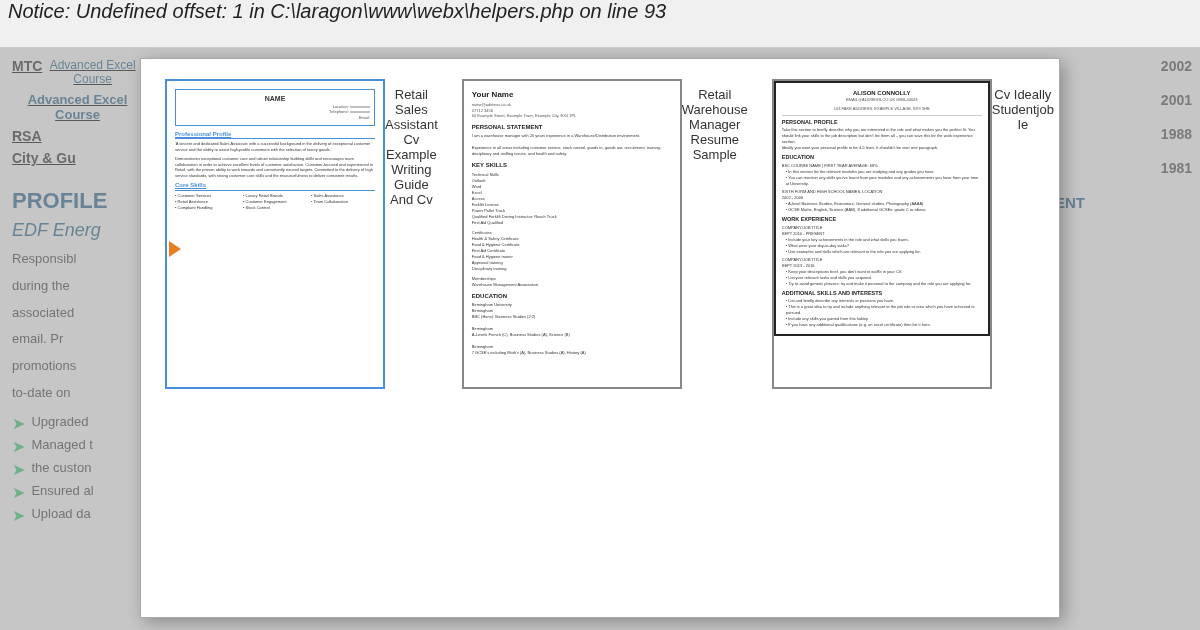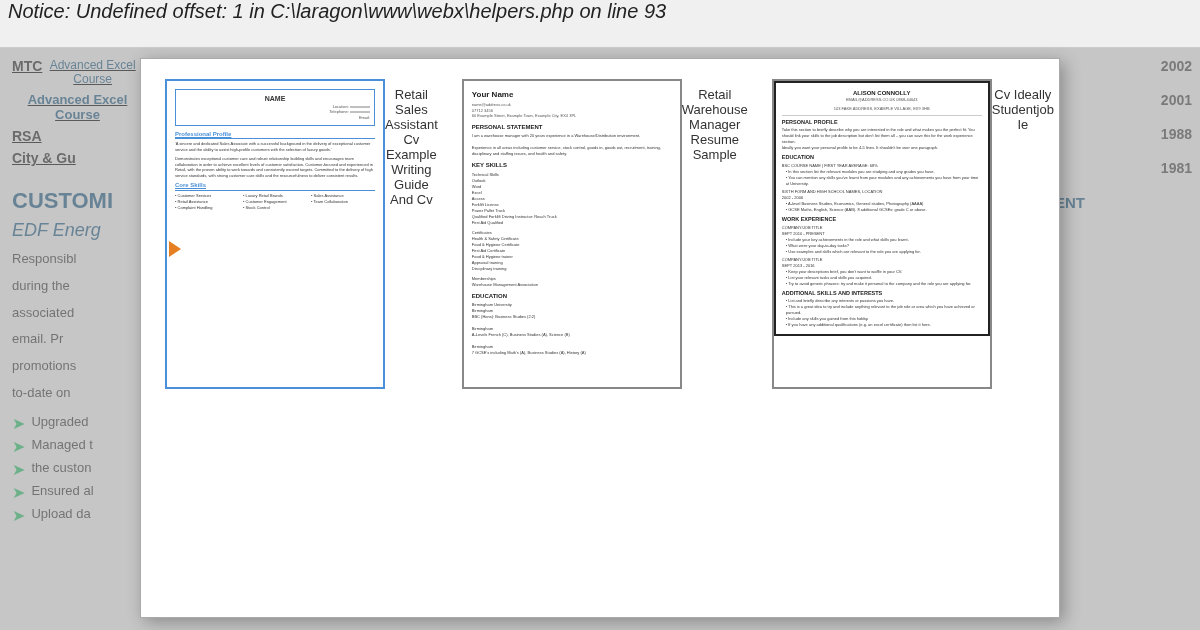--- a/index.html
+++ b/index.html
@@ -387,21 +387,21 @@
     <div class="year-item">1988</div>
     <div class="year-item">1981</div>
   </div>
 
   <div class="present-badge">
     <span>0 – Present</span>
   </div>
 
   <div class="bg-main">
     <div class="section-title">
-      <span>CUSTOMI</span>
+      <span>PROFILE</span>
     </div>
     <div class="company-name">
       <span>EDF Energ</span>
     </div>
     <div class="body-text">Responsibl&nbsp;&nbsp;&nbsp;&nbsp;&nbsp;&nbsp;&nbsp;&nbsp;&nbsp;&nbsp;&nbsp;&nbsp;&nbsp;&nbsp;&nbsp;&nbsp;&nbsp;&nbsp;&nbsp;&nbsp;&nbsp;&nbsp;&nbsp;&nbsp;&nbsp;&nbsp;&nbsp;&nbsp;&nbsp;&nbsp;&nbsp;&nbsp;&nbsp;&nbsp;&nbsp;&nbsp;&nbsp;&nbsp;&nbsp;&nbsp;&nbsp;&nbsp;&nbsp;&nbsp;&nbsp;&nbsp;&nbsp;&nbsp;&nbsp;es that arise</div>
     <div class="body-text">during the&nbsp;&nbsp;&nbsp;&nbsp;&nbsp;&nbsp;&nbsp;&nbsp;&nbsp;&nbsp;&nbsp;&nbsp;&nbsp;&nbsp;&nbsp;&nbsp;&nbsp;&nbsp;&nbsp;&nbsp;&nbsp;&nbsp;&nbsp;&nbsp;&nbsp;&nbsp;&nbsp;&nbsp;&nbsp;&nbsp;&nbsp;&nbsp;&nbsp;&nbsp;&nbsp;&nbsp;&nbsp;&nbsp;&nbsp;&nbsp;&nbsp;&nbsp;&nbsp;&nbsp;&nbsp;&nbsp;&nbsp;&nbsp;omer service</div>
     <div class="body-text">associated&nbsp;&nbsp;&nbsp;&nbsp;&nbsp;&nbsp;&nbsp;&nbsp;&nbsp;&nbsp;&nbsp;&nbsp;&nbsp;&nbsp;&nbsp;&nbsp;&nbsp;&nbsp;&nbsp;&nbsp;&nbsp;&nbsp;&nbsp;&nbsp;&nbsp;&nbsp;&nbsp;&nbsp;&nbsp;&nbsp;&nbsp;&nbsp;&nbsp;&nbsp;&nbsp;&nbsp;&nbsp;&nbsp;&nbsp;&nbsp;&nbsp;&nbsp;&nbsp;&nbsp;&nbsp;&nbsp;&nbsp;&nbsp;elephone and</div>
     <div class="body-text">email. Pr&nbsp;&nbsp;&nbsp;&nbsp;&nbsp;&nbsp;&nbsp;&nbsp;&nbsp;&nbsp;&nbsp;&nbsp;&nbsp;&nbsp;&nbsp;&nbsp;&nbsp;&nbsp;&nbsp;&nbsp;&nbsp;&nbsp;&nbsp;&nbsp;&nbsp;&nbsp;&nbsp;&nbsp;&nbsp;&nbsp;&nbsp;&nbsp;&nbsp;&nbsp;&nbsp;&nbsp;&nbsp;&nbsp;&nbsp;&nbsp;&nbsp;&nbsp;&nbsp;&nbsp;&nbsp;&nbsp;&nbsp;&nbsp;&nbsp;&nbsp;ell as sales</div>
     <div class="body-text">promotions&nbsp;&nbsp;&nbsp;&nbsp;&nbsp;&nbsp;&nbsp;&nbsp;&nbsp;&nbsp;&nbsp;&nbsp;&nbsp;&nbsp;&nbsp;&nbsp;&nbsp;&nbsp;&nbsp;&nbsp;&nbsp;&nbsp;&nbsp;&nbsp;&nbsp;&nbsp;&nbsp;&nbsp;&nbsp;&nbsp;&nbsp;&nbsp;&nbsp;&nbsp;&nbsp;&nbsp;&nbsp;&nbsp;&nbsp;&nbsp;&nbsp;&nbsp;&nbsp;&nbsp;&nbsp;&nbsp;&nbsp;they are up-</div>
     <div class="body-text">to-date on&nbsp;&nbsp;&nbsp;&nbsp;&nbsp;&nbsp;&nbsp;&nbsp;&nbsp;&nbsp;&nbsp;&nbsp;&nbsp;&nbsp;&nbsp;&nbsp;&nbsp;&nbsp;&nbsp;&nbsp;&nbsp;&nbsp;&nbsp;&nbsp;&nbsp;&nbsp;&nbsp;&nbsp;&nbsp;&nbsp;&nbsp;&nbsp;&nbsp;&nbsp;&nbsp;&nbsp;&nbsp;&nbsp;&nbsp;&nbsp;&nbsp;&nbsp;&nbsp;&nbsp;&nbsp;&nbsp;&nbsp;&nbsp;&nbsp;eturns.</div>

